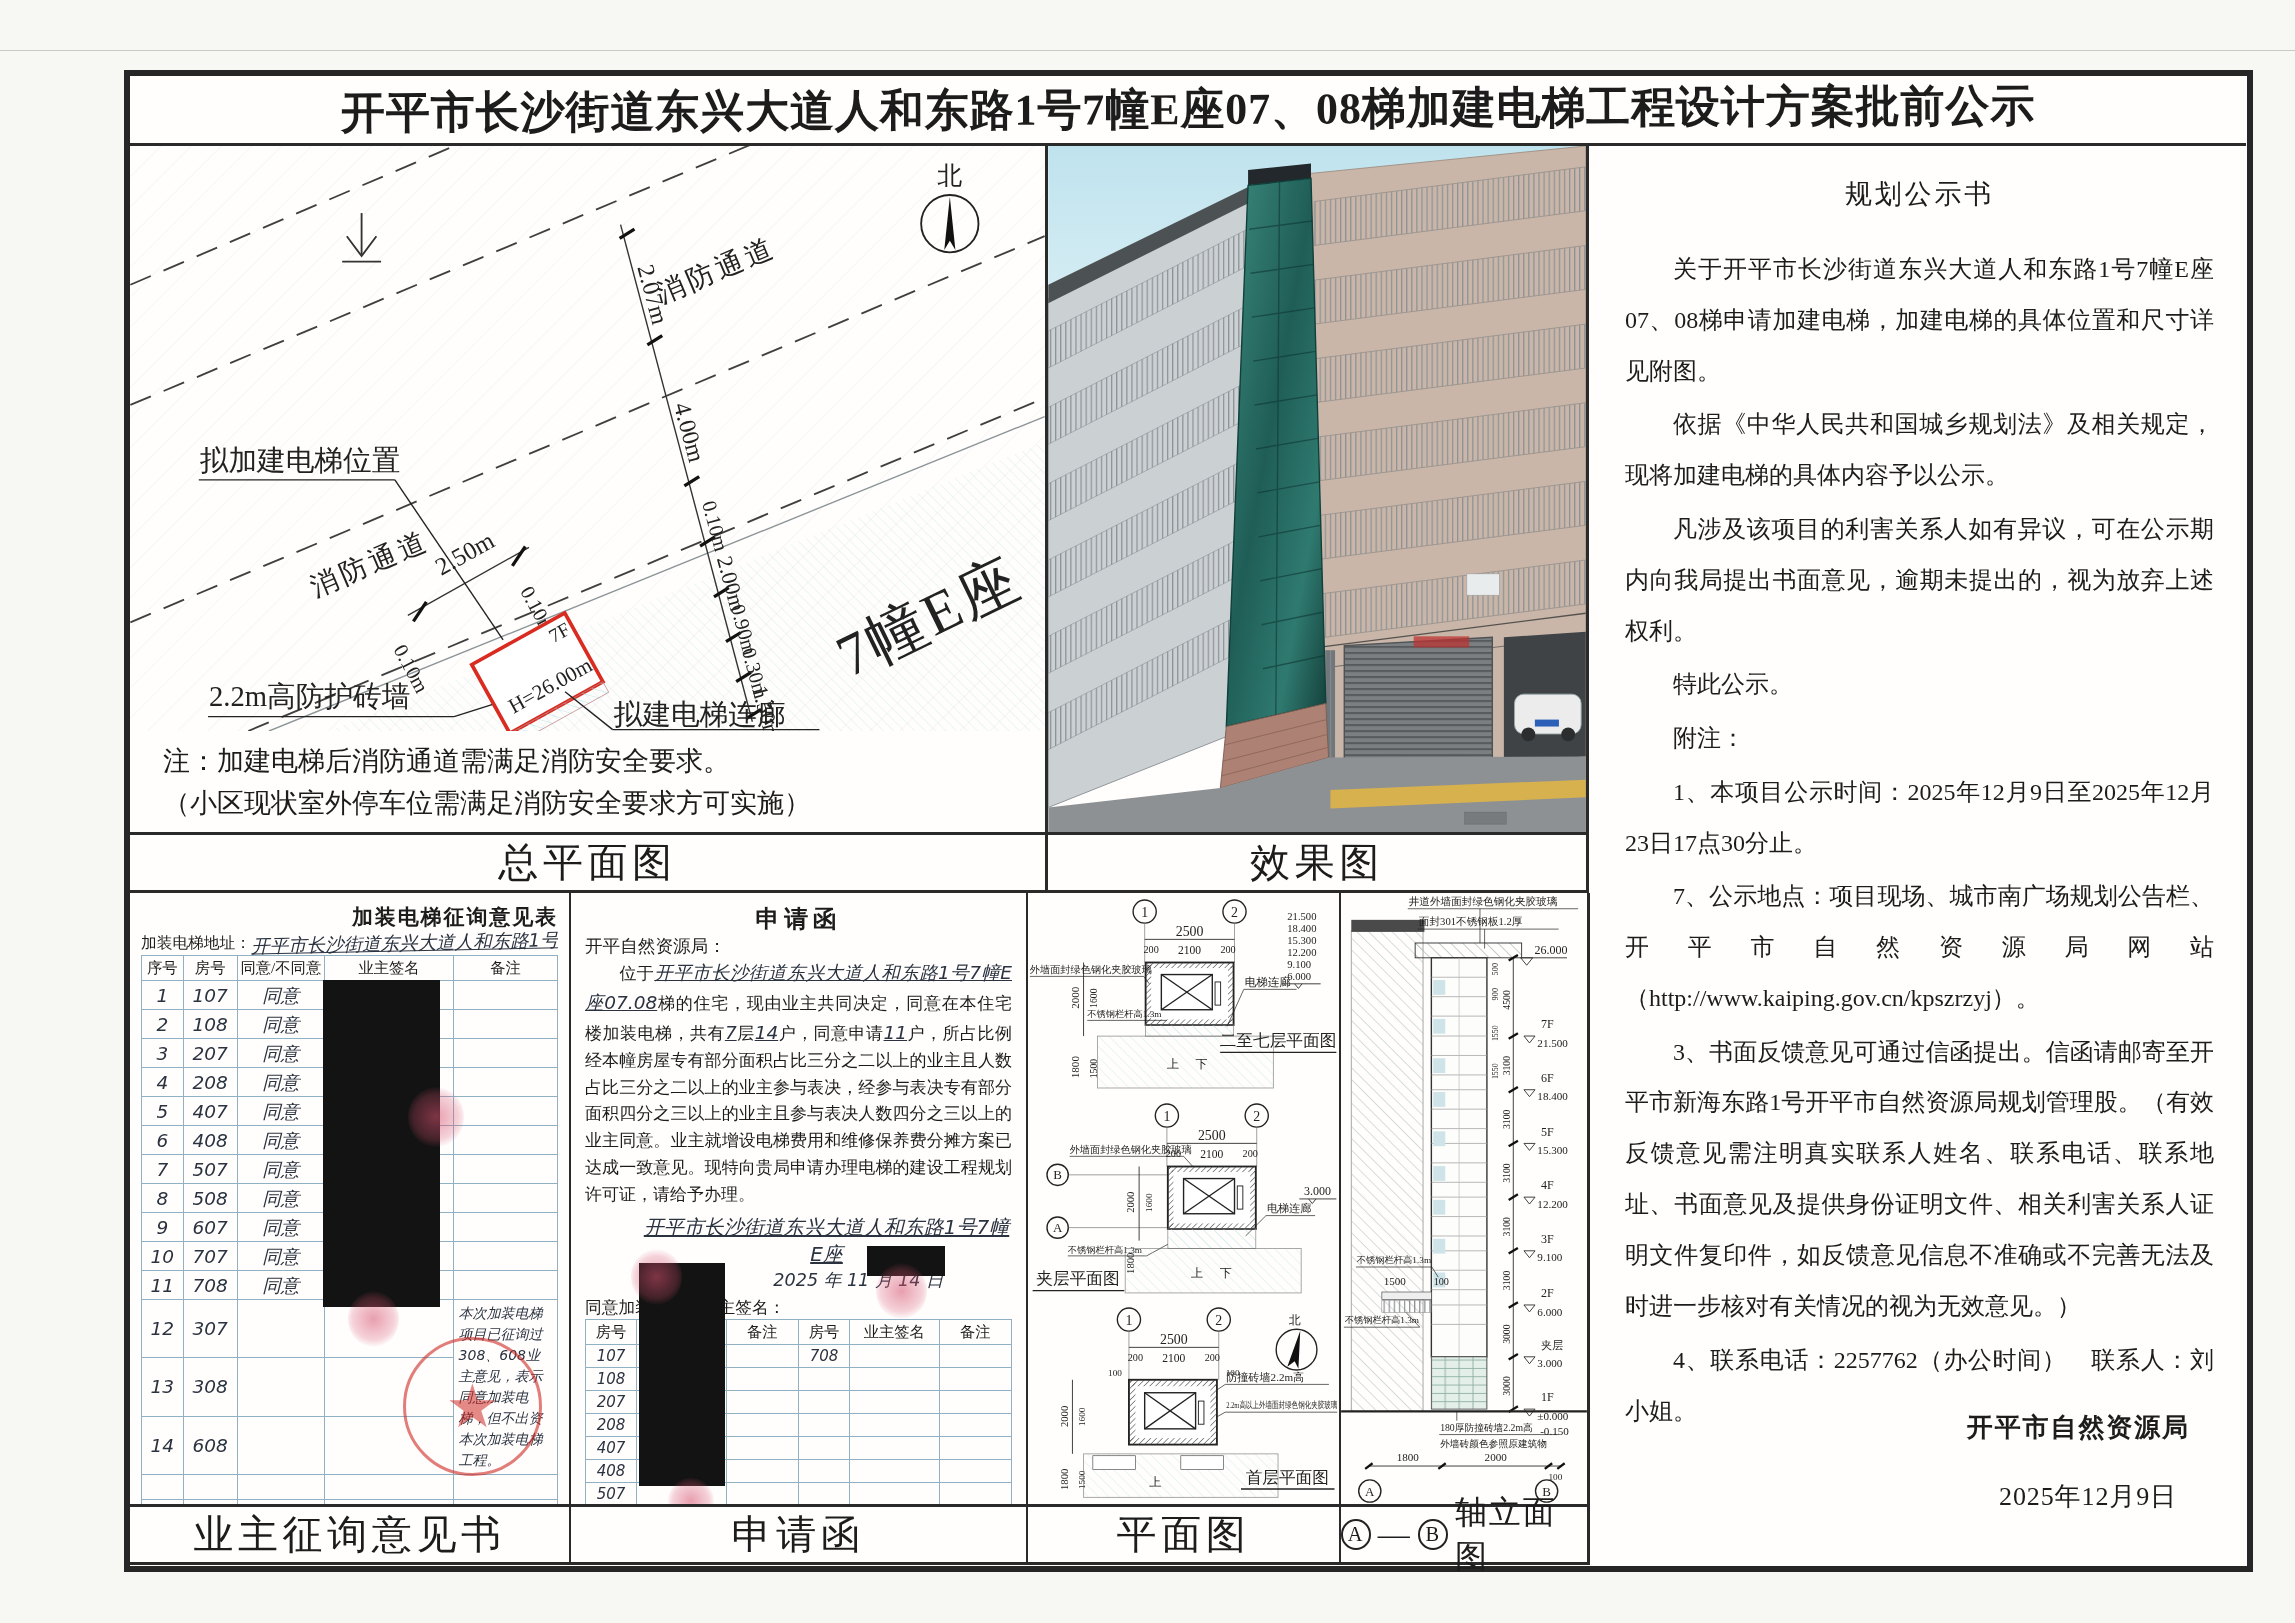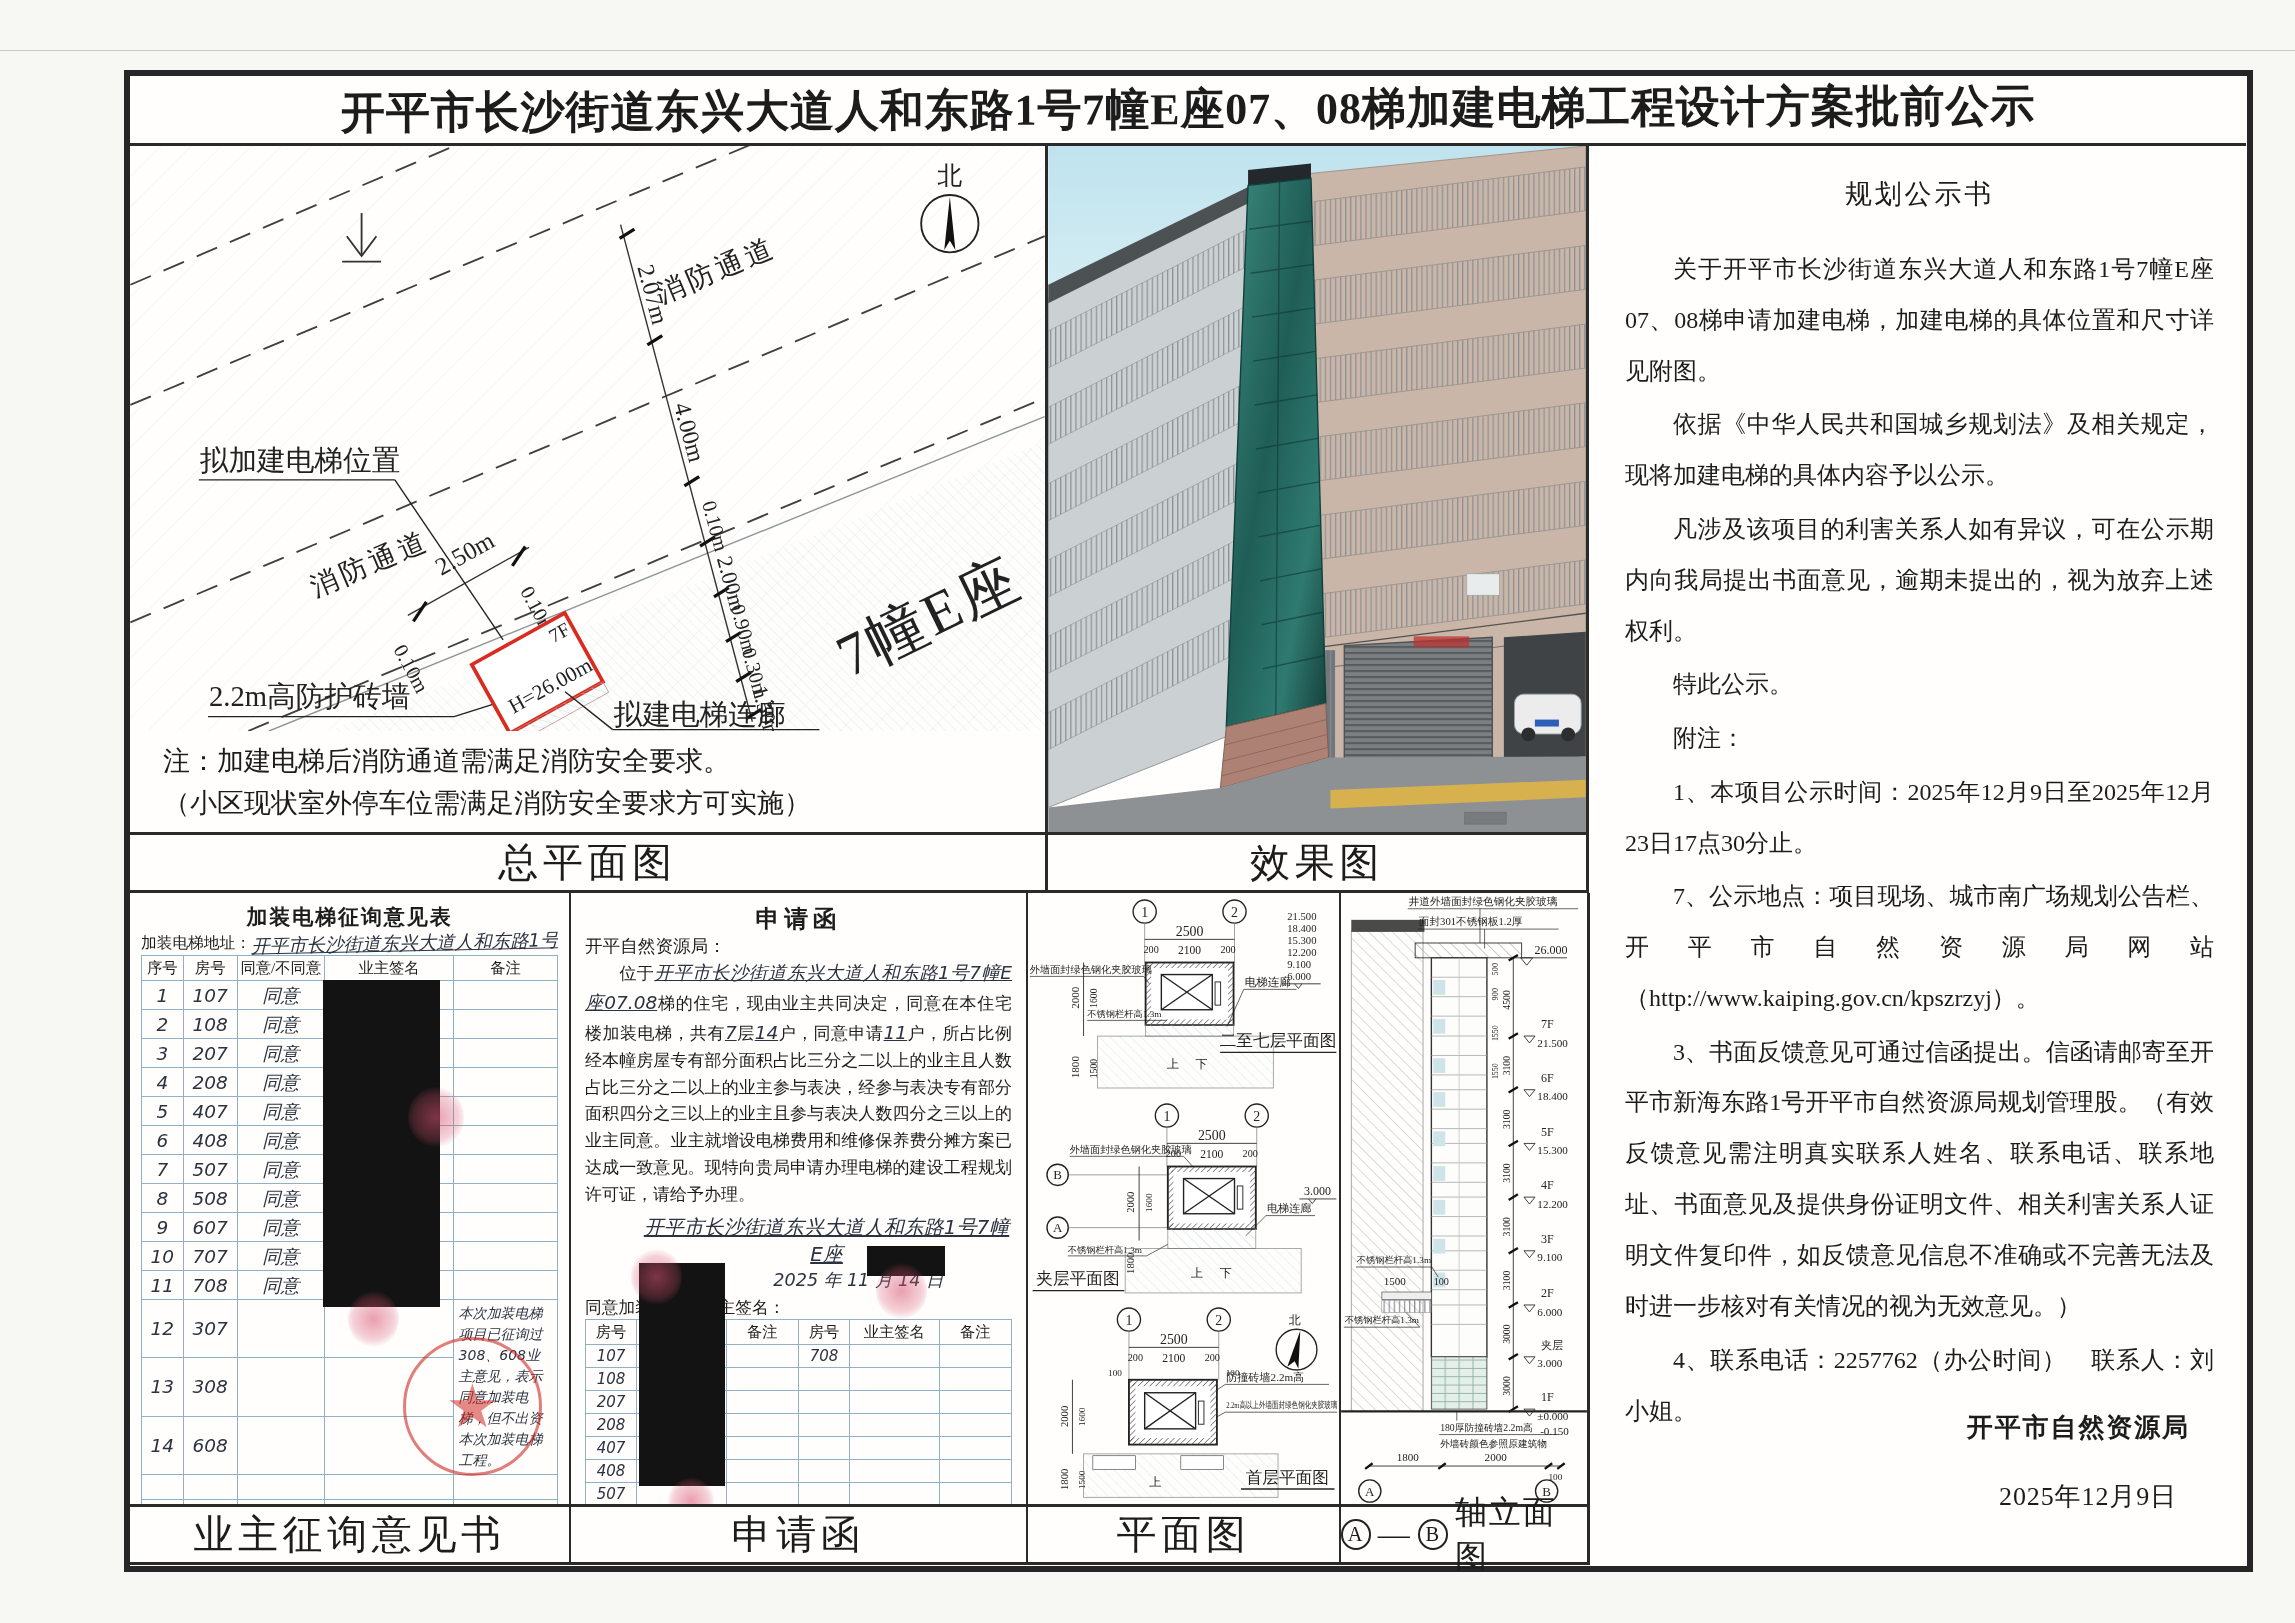--- a/index.html
+++ b/index.html
@@ -29,21 +29,21 @@
   .cap-plans{left:898px;top:1428px;width:313px;border-right:2.8px solid #2a2a2a;}
   .cap-elev{left:1211px;top:1428px;width:249px;border-right:3.2px solid #2a2a2a;font-size:32px;letter-spacing:1.9px;}
 
   
   .notice-title{text-align:center;font-size:27px;letter-spacing:2.8px;margin:1.9px 0 32px 0;}
   .notice-col p{font-size:24px;line-height:2.12;text-align:justify;text-indent:2em;margin:0 0 2.8px 0;}
   .notice-agency{position:absolute;right:56px;bottom:120px;font-size:26px;letter-spacing:1.9px;font-weight:bold;}
   .notice-date{position:absolute;right:69px;bottom:51px;font-size:26px;letter-spacing:0.9px;}
 
   
-  .form-title{text-align:center;font-size:21px;font-weight:700;letter-spacing:1.9px;height:26px;}
+  .form-title{text-align:right;font-size:21px;font-weight:700;letter-spacing:1.9px;height:26px;}
   .form-addr{font-size:15.7px;height:26px;white-space:nowrap;overflow:hidden;}
   .hw{font-family:"DejaVu Sans","Liberation Sans",sans-serif;font-style:italic;color:#2b3340;}
   .u{text-decoration:underline;}
   .form-addr .hw{font-size:18.5px;display:inline-block;transform:rotate(-1.2deg);}
   table.grid{width:100%;border-collapse:collapse;border:1.4px solid #3c4d58;}
   table.grid th,table.grid td{border:0.9px solid #8fb1c3;font-weight:400;text-align:center;padding:0;}
   table.grid th{font-size:15.3px;height:25px;}
   .consult-tb td{height:29px;font-size:16.7px;}
   .consult-tb td.hwcell{font-size:18.5px;}
   .consult-tb .emptyrow td{height:25px;}

